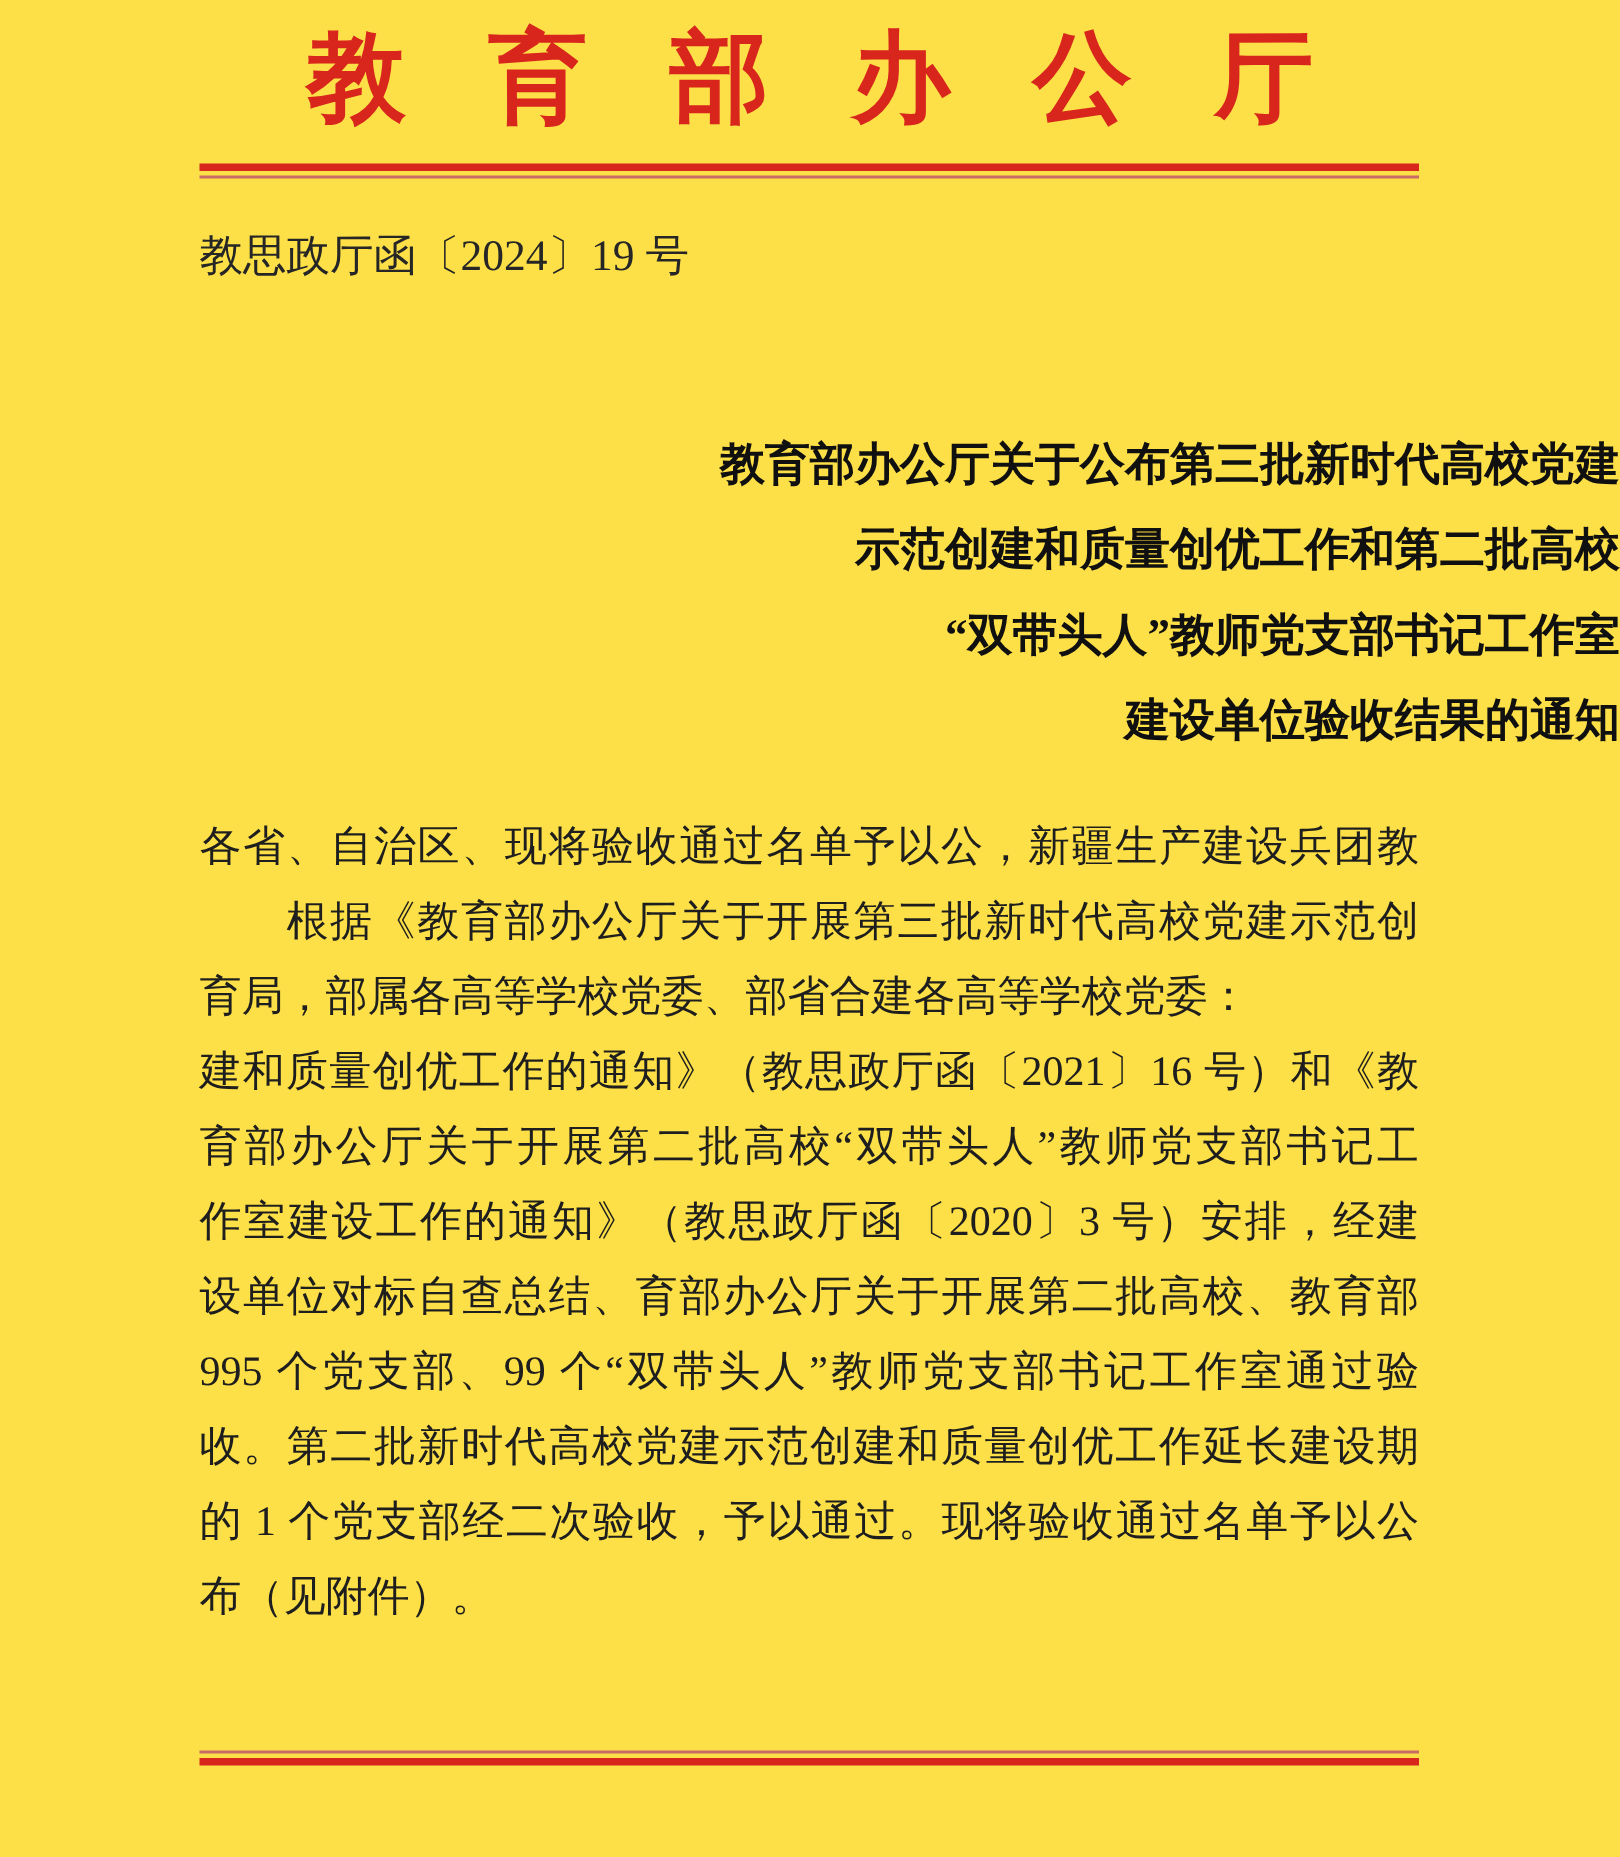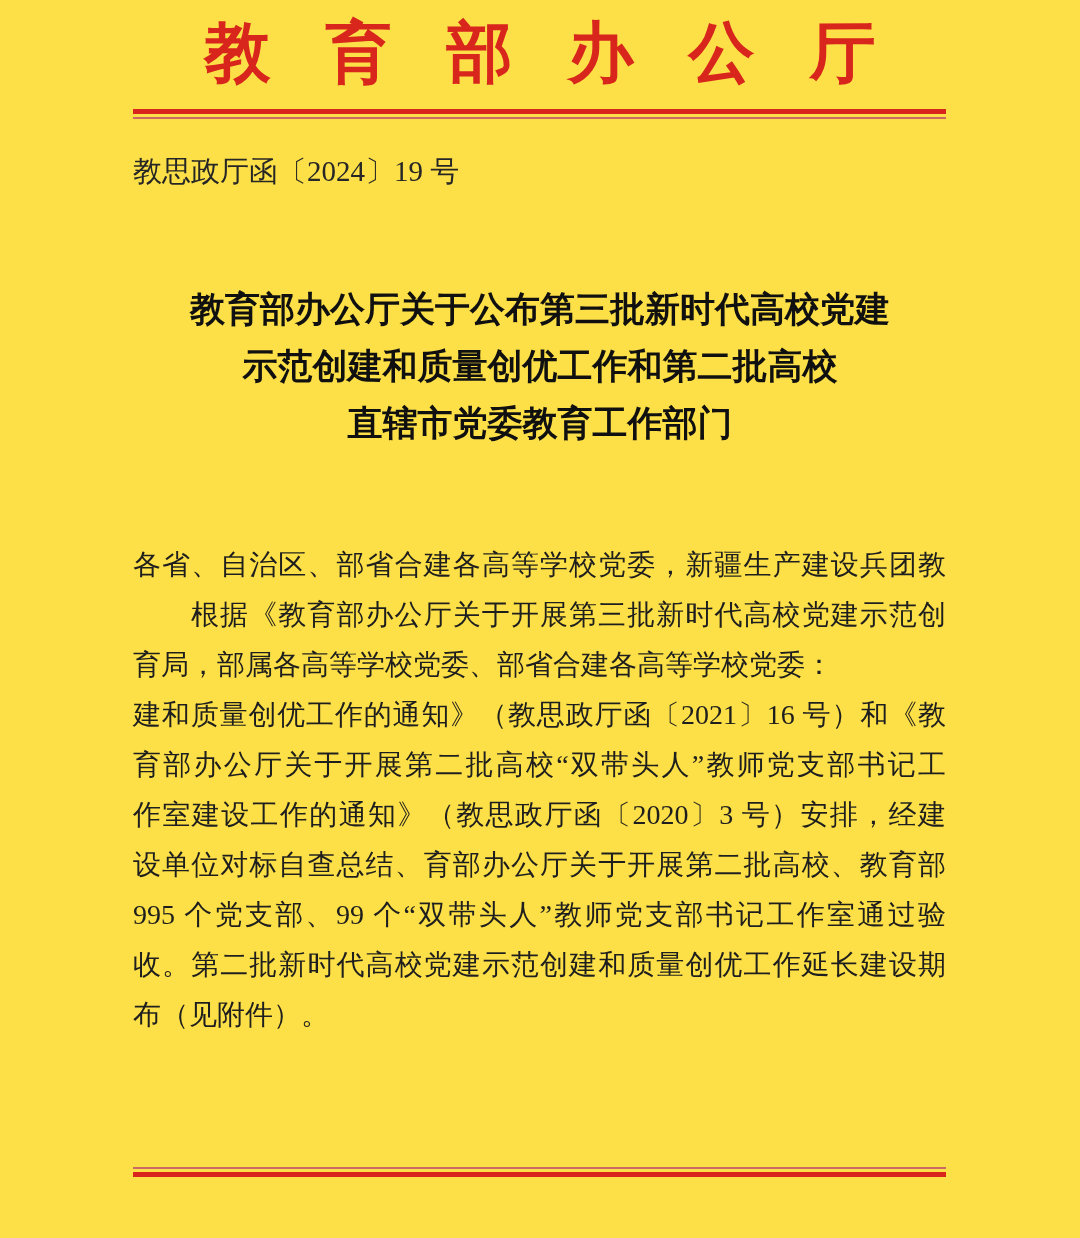--- a/index.html
+++ b/index.html
@@ -51,22 +51,22 @@
     font-size: 29px;
     line-height: 40px;
     color: #262626;
   }
   
   .notice-title {
     position: absolute;
     top: 281px;
     left: 0;
     width: 100%;
-    text-align: center;
-    font-size: 35px;
+    text-align: right;
+    font-size: 30px;
     line-height: 57px;
     font-weight: bold;
     color: #101010;
   }
   .title-line { height: 57px; }
   
   .notice-body {
     position: absolute;
     top: 540px;
     left: 133px;
@@ -93,33 +93,35 @@
     <div class="rule-thick"></div>
     <div class="rule-gap"></div>
     <div class="rule-thin"></div>
   </div>
 
   <div class="doc-number">教思政厅函〔2024〕19 号</div>
 
   <div class="notice-title" id="notice-title">
       <div class="title-line">教育部办公厅关于公布第三批新时代高校党建</div>
       <div class="title-line">示范创建和质量创优工作和第二批高校</div>
-      <div class="title-line">直辖市党委教育工作部门</div>
+      <div class="title-line">“双带头人”教师党支部书记工作室</div>
+      <div class="title-line">建设单位验收结果的通知</div>
     </div>
 
   <div class="notice-body" id="notice-body">
-      <div class="body-line justify">各省、自治区、部省合建各高等学校党委，新疆生产建设兵团教</div>
+      <div class="body-line justify">各省、自治区、现将验收通过名单予以公，新疆生产建设兵团教</div>
       <div class="body-line justify indent">根据《教育部办公厅关于开展第三批新时代高校党建示范创</div>
       <div class="body-line">育局，部属各高等学校党委、部省合建各高等学校党委：</div>
       <div class="body-line justify">建和质量创优工作的通知》（教思政厅函〔2021〕16 号）和《教</div>
       <div class="body-line justify">育部办公厅关于开展第二批高校“双带头人”教师党支部书记工</div>
       <div class="body-line justify">作室建设工作的通知》（教思政厅函〔2020〕3 号）安排，经建</div>
       <div class="body-line justify">设单位对标自查总结、育部办公厅关于开展第二批高校、教育部</div>
       <div class="body-line justify">995 个党支部、99 个“双带头人”教师党支部书记工作室通过验</div>
       <div class="body-line justify">收。第二批新时代高校党建示范创建和质量创优工作延长建设期</div>
+      <div class="body-line justify">的 1 个党支部经二次验收，予以通过。现将验收通过名单予以公</div>
       <div class="body-line">布（见附件）。</div>
     </div>
 
   <div class="rule rule-bottom">
     <div class="rule-thin"></div>
     <div class="rule-gap"></div>
     <div class="rule-thick"></div>
   </div>
 
 </div>

